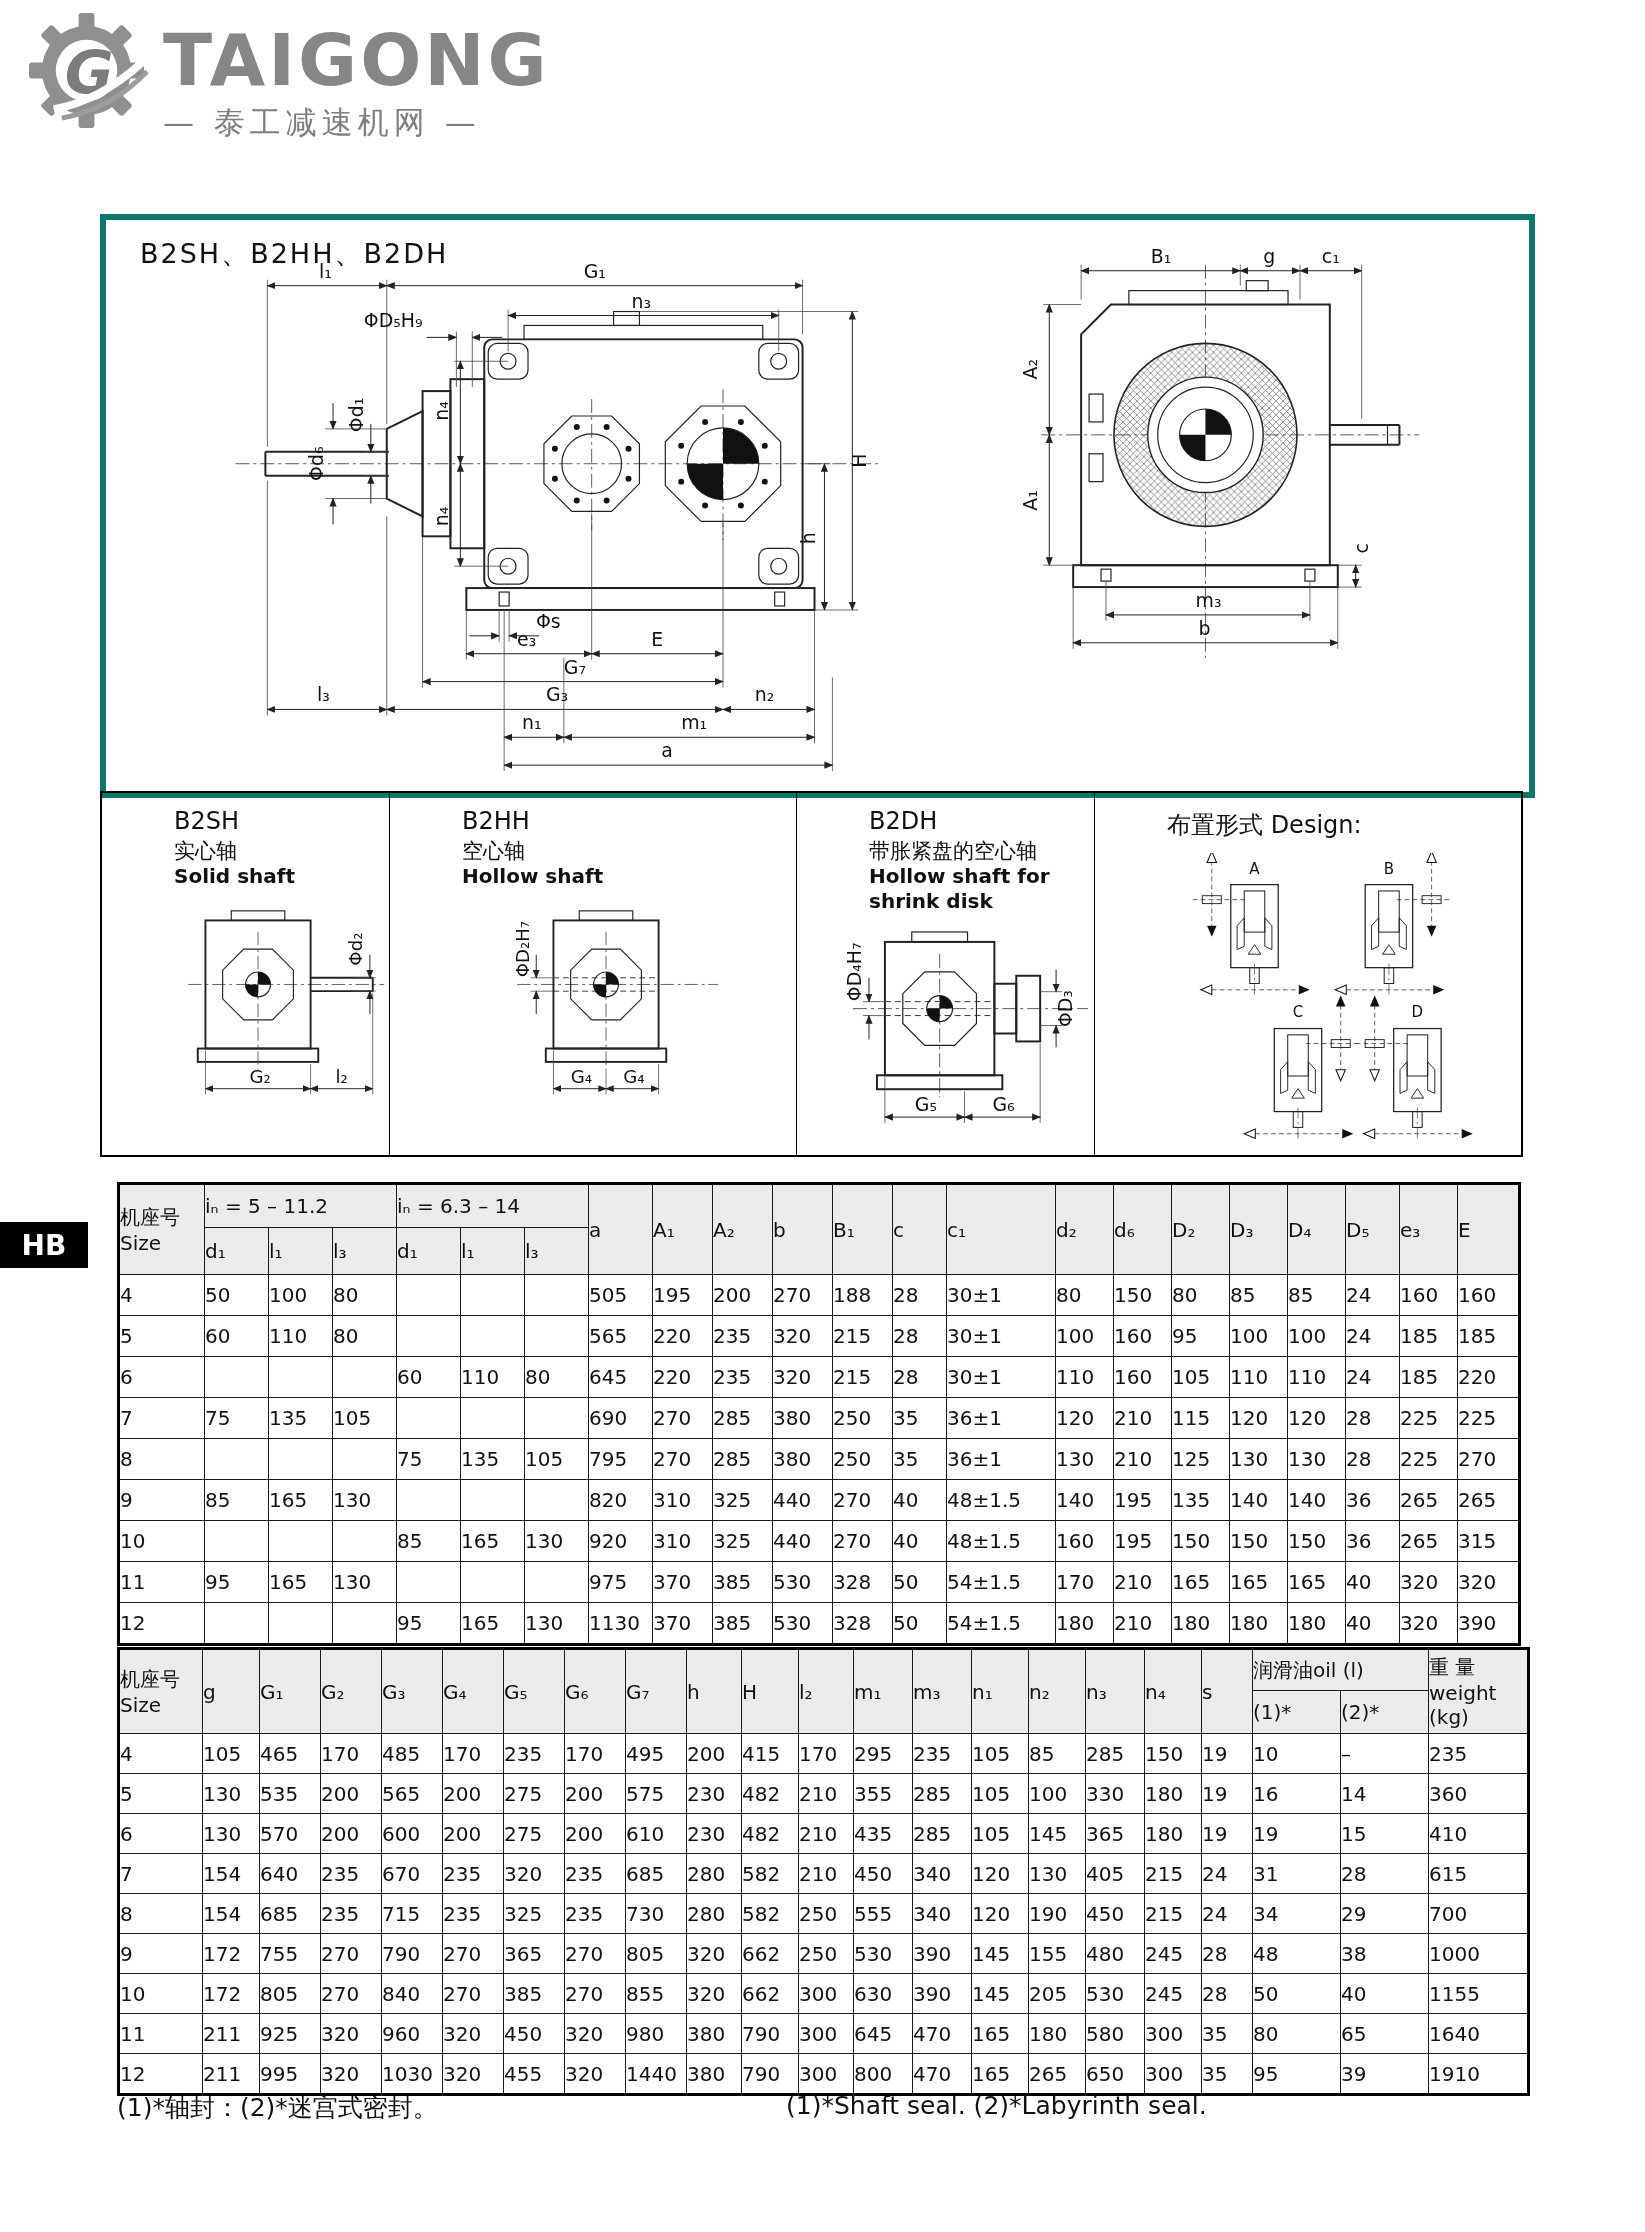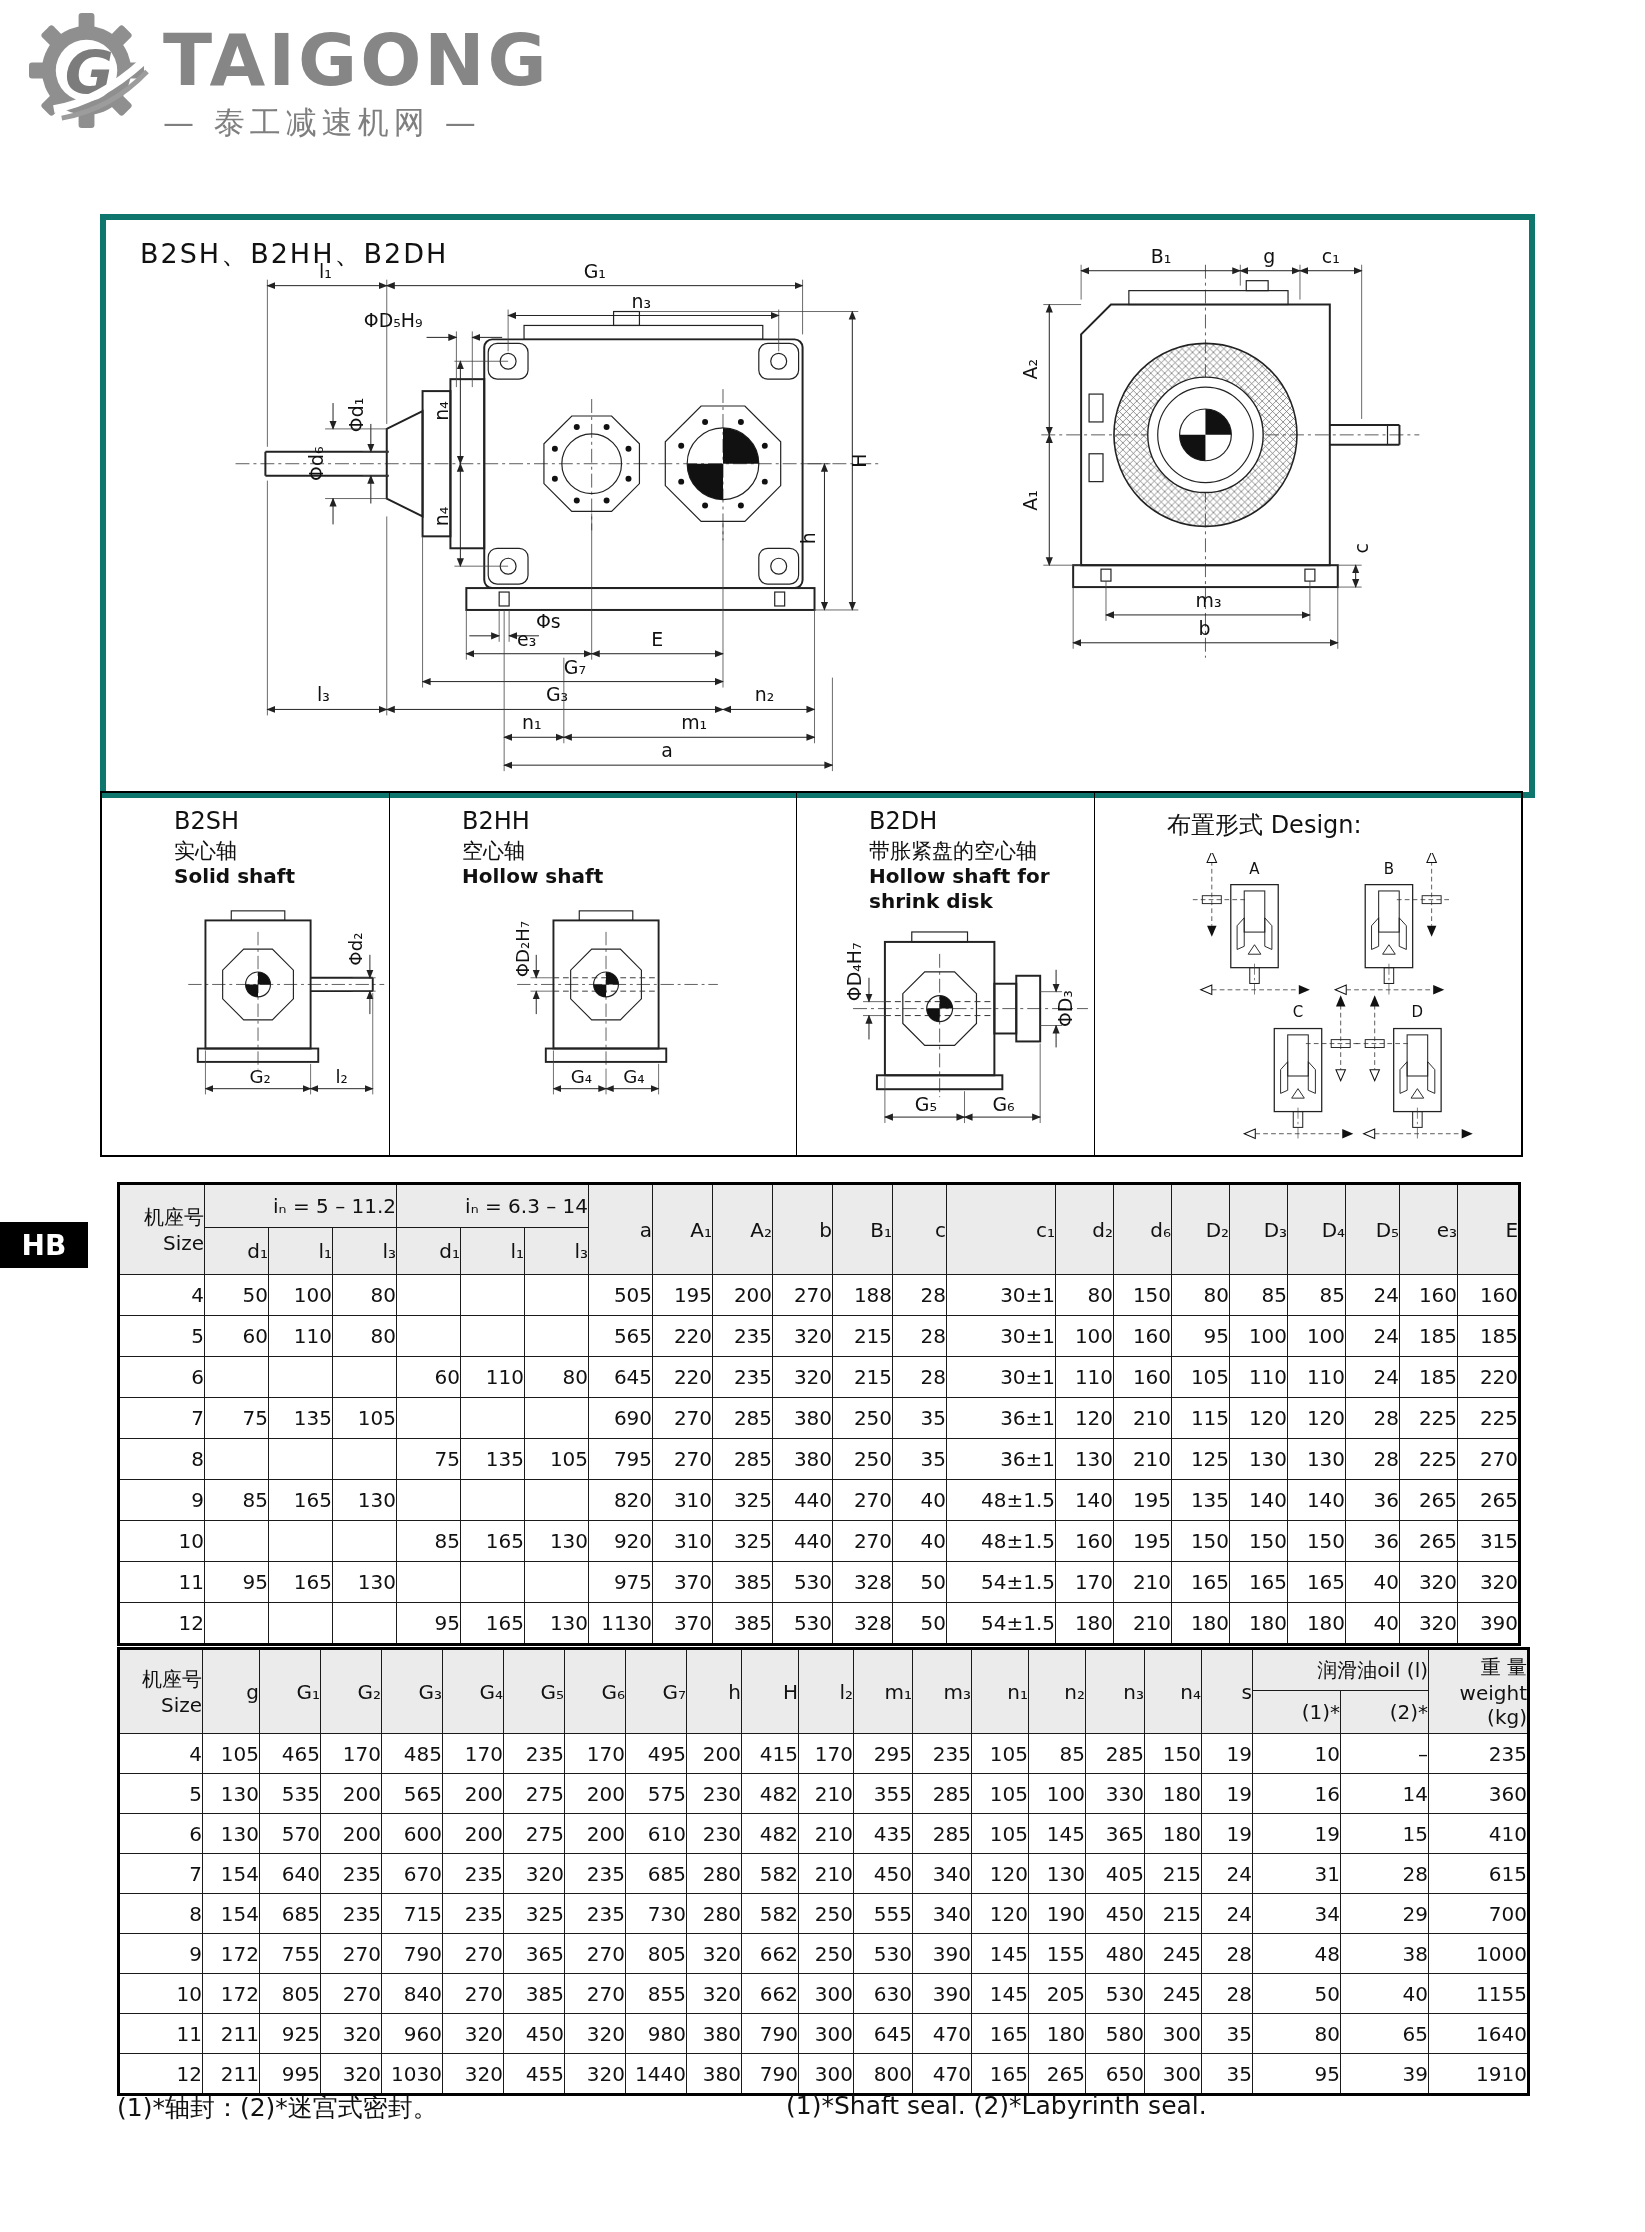--- a/index.html
+++ b/index.html
@@ -26,21 +26,21 @@
   .pen{font-size:20px;margin-left:24px;line-height:1.25;font-weight:bold;}
   .cell svg{display:block;margin:12px auto 0;}
   .design-title{font-size:24px;margin:16px 0 0 24px;}
 
   
   .hb-tab{position:absolute;left:0;top:1222px;width:88px;height:46px;background:#000;color:#fff;
           display:flex;align-items:center;justify-content:center;font-size:28px;font-weight:bold;}
 
   
   table{border-collapse:collapse;table-layout:fixed;position:absolute;left:117px;width:1393px;
-        font-size:20px;text-align:right;}
+        font-size:20px;text-align:left;}
   .t1{top:1182px;}
   .t2{top:1647px;}
   th,td{border:1.5px solid #1a1a1a;padding:0;overflow:hidden;}
   th{background:#ebebeb;font-weight:normal;white-space:pre-line;font-size:20px;}
   table{border:3px solid #000;}
   .t1 thead tr:nth-child(1) th{height:42px;}
   .t1 thead tr:nth-child(2) th{height:46px;}
   .t1 tbody td{height:40px;}
   .t2 thead tr:nth-child(1) th{height:40px;}
   .t2 thead tr:nth-child(2) th{height:42px;}

